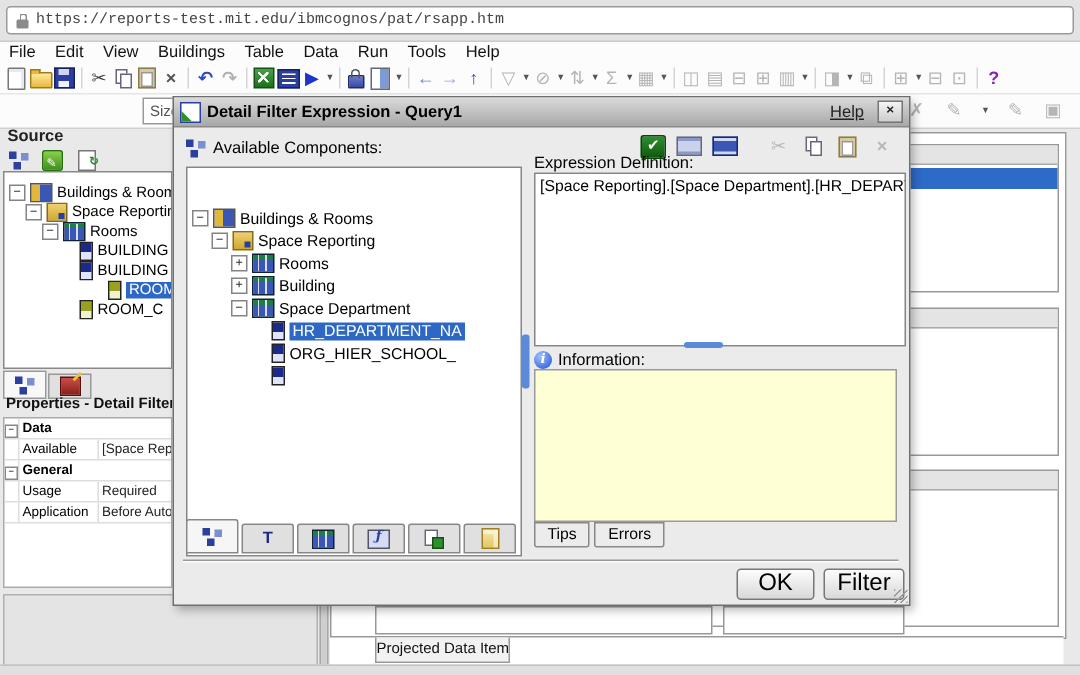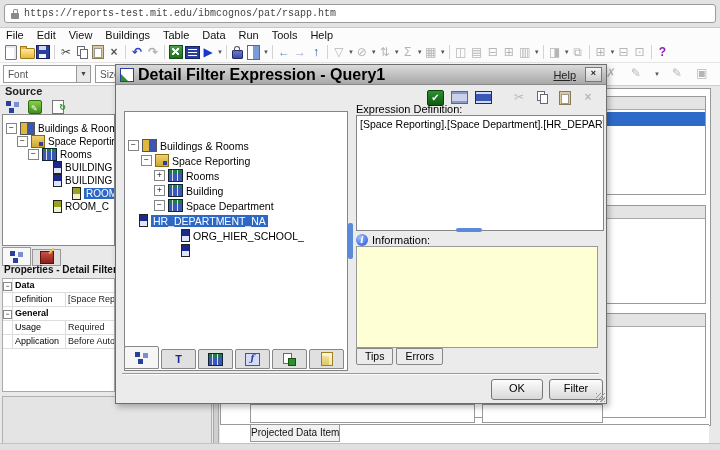--- a/index.html
+++ b/index.html
@@ -126,21 +126,21 @@
   #wbox2{position:absolute;left:482px;top:404px;width:119px;height:17px;background:#fff;border:1px solid #999;}
   #wbottom{position:absolute;left:220px;top:424px;width:489px;height:19px;background:#fff;border-top:1px solid #999;}
   #wtab{position:absolute;left:250px;top:425px;width:88px;height:16px;background:#f2f2f2;border:1px solid #999;border-top:none;
     font-size:10px;text-align:center;line-height:15px;color:#111;white-space:nowrap;overflow:hidden;}
   #bottomstrip{position:absolute;left:0;top:443px;width:720px;height:7px;background:#e0e0e0;border-top:1px solid #c2c2c2;}
 
   
   #dialog{position:absolute;left:115px;top:64px;width:490px;height:338px;background:#ebebeb;border:1px solid #6e6e6e;
     box-shadow:2px 3px 6px rgba(0,0,0,.28);z-index:10;}
   #dlg-title{height:19px;background:linear-gradient(#dadada,#a8a8a8);border-bottom:1px solid #8a8a8a;display:flex;align-items:center;padding:0 4px;gap:4px;}
-  #dlg-title .t{font-weight:bold;font-size:16px;color:#000;flex:1;white-space:nowrap;overflow:hidden;}
+  #dlg-title .t{font-weight:bold;font-size:11px;color:#000;flex:1;white-space:nowrap;overflow:hidden;}
   #dlg-help{font-size:11px;text-decoration:underline;color:#222;margin-right:5px;}
   #dlg-close{width:15px;height:13px;border:1px solid #777;background:linear-gradient(#f4f4f4,#cdcdcd);
     font:bold 9px/11px "Liberation Sans",sans-serif;text-align:center;color:#222;}
   #dlg-avail{position:absolute;left:8px;top:27px;display:flex;align-items:center;gap:5px;font-size:11px;color:#000;}
   #dlg-tools{position:absolute;right:10px;top:24px;display:flex;gap:7px;align-items:center;}
   #dlg-treebox{position:absolute;left:8px;top:46px;width:222px;height:232px;background:#fff;border:1px solid #858585;overflow:hidden;padding-top:26px;}
   #dlg-treebox .trow{height:15px;font-size:10.5px;}
   #dlg-vsplit{position:absolute;left:232px;top:158px;width:5px;height:36px;background:#5a8ad8;border-radius:2px;}
   #dlg-exprlabel{position:absolute;left:240px;top:38px;font-size:11px;color:#000;}
   #dlg-expr{position:absolute;left:240px;top:50px;width:240px;height:110px;background:#fff;border:1px solid #858585;
@@ -148,21 +148,21 @@
   #dlg-hsplit{position:absolute;left:340px;top:163px;width:26px;height:4px;background:#5a8ad8;border-radius:2px;}
   #dlg-infolabel{position:absolute;left:240px;top:169px;display:flex;gap:4px;align-items:center;font-size:11px;color:#000;}
   #dlg-yellow{position:absolute;left:240px;top:181px;width:240px;height:100px;background:#ffffd6;border:1px solid #9a9a9a;}
   #dlg-tiptabs{position:absolute;left:240px;top:283px;display:flex;gap:3px;}
   .ttab{border:1px solid #888;background:#ececec;font-size:10.5px;color:#000;padding:1px 8px 2px;border-radius:0 0 2px 2px;}
   #dlg-bottabs{position:absolute;left:8px;top:281px;display:flex;gap:2px;align-items:flex-end;}
   .btab{width:33px;height:18px;border:1px solid #888;background:#e0e0e0;display:flex;align-items:center;justify-content:center;border-radius:2px 2px 0 0;}
   .btab.active{background:#f6f6f6;height:21px;}
   #dlg-hr{position:absolute;left:6px;top:308px;width:477px;border-top:1px solid #999;border-bottom:1px solid #fdfdfd;}
   .btn{position:absolute;top:314px;height:19px;border:1px solid #777;border-radius:3px;background:linear-gradient(#fdfdfd,#d8d8d8);
-    font-size:11px;text-align:center;line-height:17px;color:#000;}
+    font-size:16px;text-align:center;line-height:17px;color:#000;}
   #dlg-ok{left:375px;width:50px;}
   #dlg-cancel{left:433px;width:52px;}
   #dlg-grip{position:absolute;right:1px;bottom:1px;width:9px;height:9px;
     background:repeating-linear-gradient(135deg,#9a9a9a 0 1px,transparent 1px 3px);}
 </style>
 </head>
 <body>
 
 <div id="screen">
 
@@ -253,24 +253,20 @@
       <span class="sep"></span>
       <span class="tbi" style="color: rgb(181, 181, 181);">⊞</span>
       <span class="dd">▼</span>
       <span class="tbi" style="color: rgb(181, 181, 181);">⊟</span>
       <span class="tbi" style="color: rgb(181, 181, 181);">⊡</span>
       <span class="sep"></span>
       <span class="tbi b" style="color: rgb(138, 31, 176);">?</span>
     </div>
 
   <div id="toolbar2">
-    <div class="combo" id="font-combo">
-      <span class="ctext">Font</span>
-      <span class="dda">▼</span>
-    </div>
     <div class="combo" id="size-combo">
       <span class="ctext">Size</span>
     </div>
     <div id="tb2icons">
         <span class="tbi" style="color: rgb(181, 181, 181);">✗</span>
         <span class="tbi" style="color: rgb(181, 181, 181);">✎</span>
         <span class="dd">▼</span>
         <span class="tbi" style="color: rgb(181, 181, 181);">✎</span>
         <span class="tbi" style="color: rgb(181, 181, 181);">▣</span>
       </div>
@@ -335,21 +331,21 @@
       </div>
     </div>
   <div id="props-title">Properties -  Detail Filter</div>
   <div id="props-grid">
       <div class="prow group">
         <span class="pgut"><span class="exp2">−</span></span>
         <span class="plabel">Data</span>
       </div>
       <div class="prow">
         <span class="pgut"></span>
-        <span class="plabel">Definition</span>
+        <span class="plabel">Available</span>
         <span class="pvalue">[Space Report</span>
       </div>
       <div class="prow group">
         <span class="pgut"><span class="exp2">−</span></span>
         <span class="plabel">General</span>
       </div>
       <div class="prow">
         <span class="pgut"></span>
         <span class="plabel">Usage</span>
         <span class="pvalue">Required</span>
@@ -379,20 +375,24 @@
   <div id="wbottom"></div>
   <div id="wtab">Projected Data Items</div>
   <div id="bottomstrip"></div>
 
   <div id="dialog">
     <div id="dlg-title">
       <span class="k-dlgicon"></span>
       <span class="t">Detail Filter Expression - Query1</span>
       <span id="dlg-help">Help</span>
       <span id="dlg-close">×</span>
+    </div>
+    <div id="dlg-avail">
+      <span class="k-t-model"></span>
+      <span>Available Components:</span>
     </div>
     <div id="dlg-tools">
         <span class="tbi">
           <span class="k-check"></span>
         </span>
         <span class="tbi">
           <span class="k-mon1"></span>
         </span>
         <span class="tbi">
           <span class="k-mon2"></span>
@@ -426,21 +426,21 @@
         <div class="trow" style="padding-left: 29px;">
           <span class="exp">+</span>
           <span class="ti ti-qsubject"></span>
           <span class="tlabel">Building</span>
         </div>
         <div class="trow" style="padding-left: 29px;">
           <span class="exp">−</span>
           <span class="ti ti-qsubject"></span>
           <span class="tlabel">Space Department</span>
         </div>
-        <div class="trow" style="">
+        <div class="trow" style="padding-left: 42px;">
           <span class="exp none"></span>
           <span class="ti ti-col"></span>
           <span class="tlabel sel">HR_DEPARTMENT_NA</span>
         </div>
         <div class="trow" style="padding-left: 42px;">
           <span class="exp none"></span>
           <span class="ti ti-col"></span>
           <span class="tlabel">ORG_HIER_SCHOOL_</span>
         </div>
         <div class="trow" style="padding-left: 42px;">

